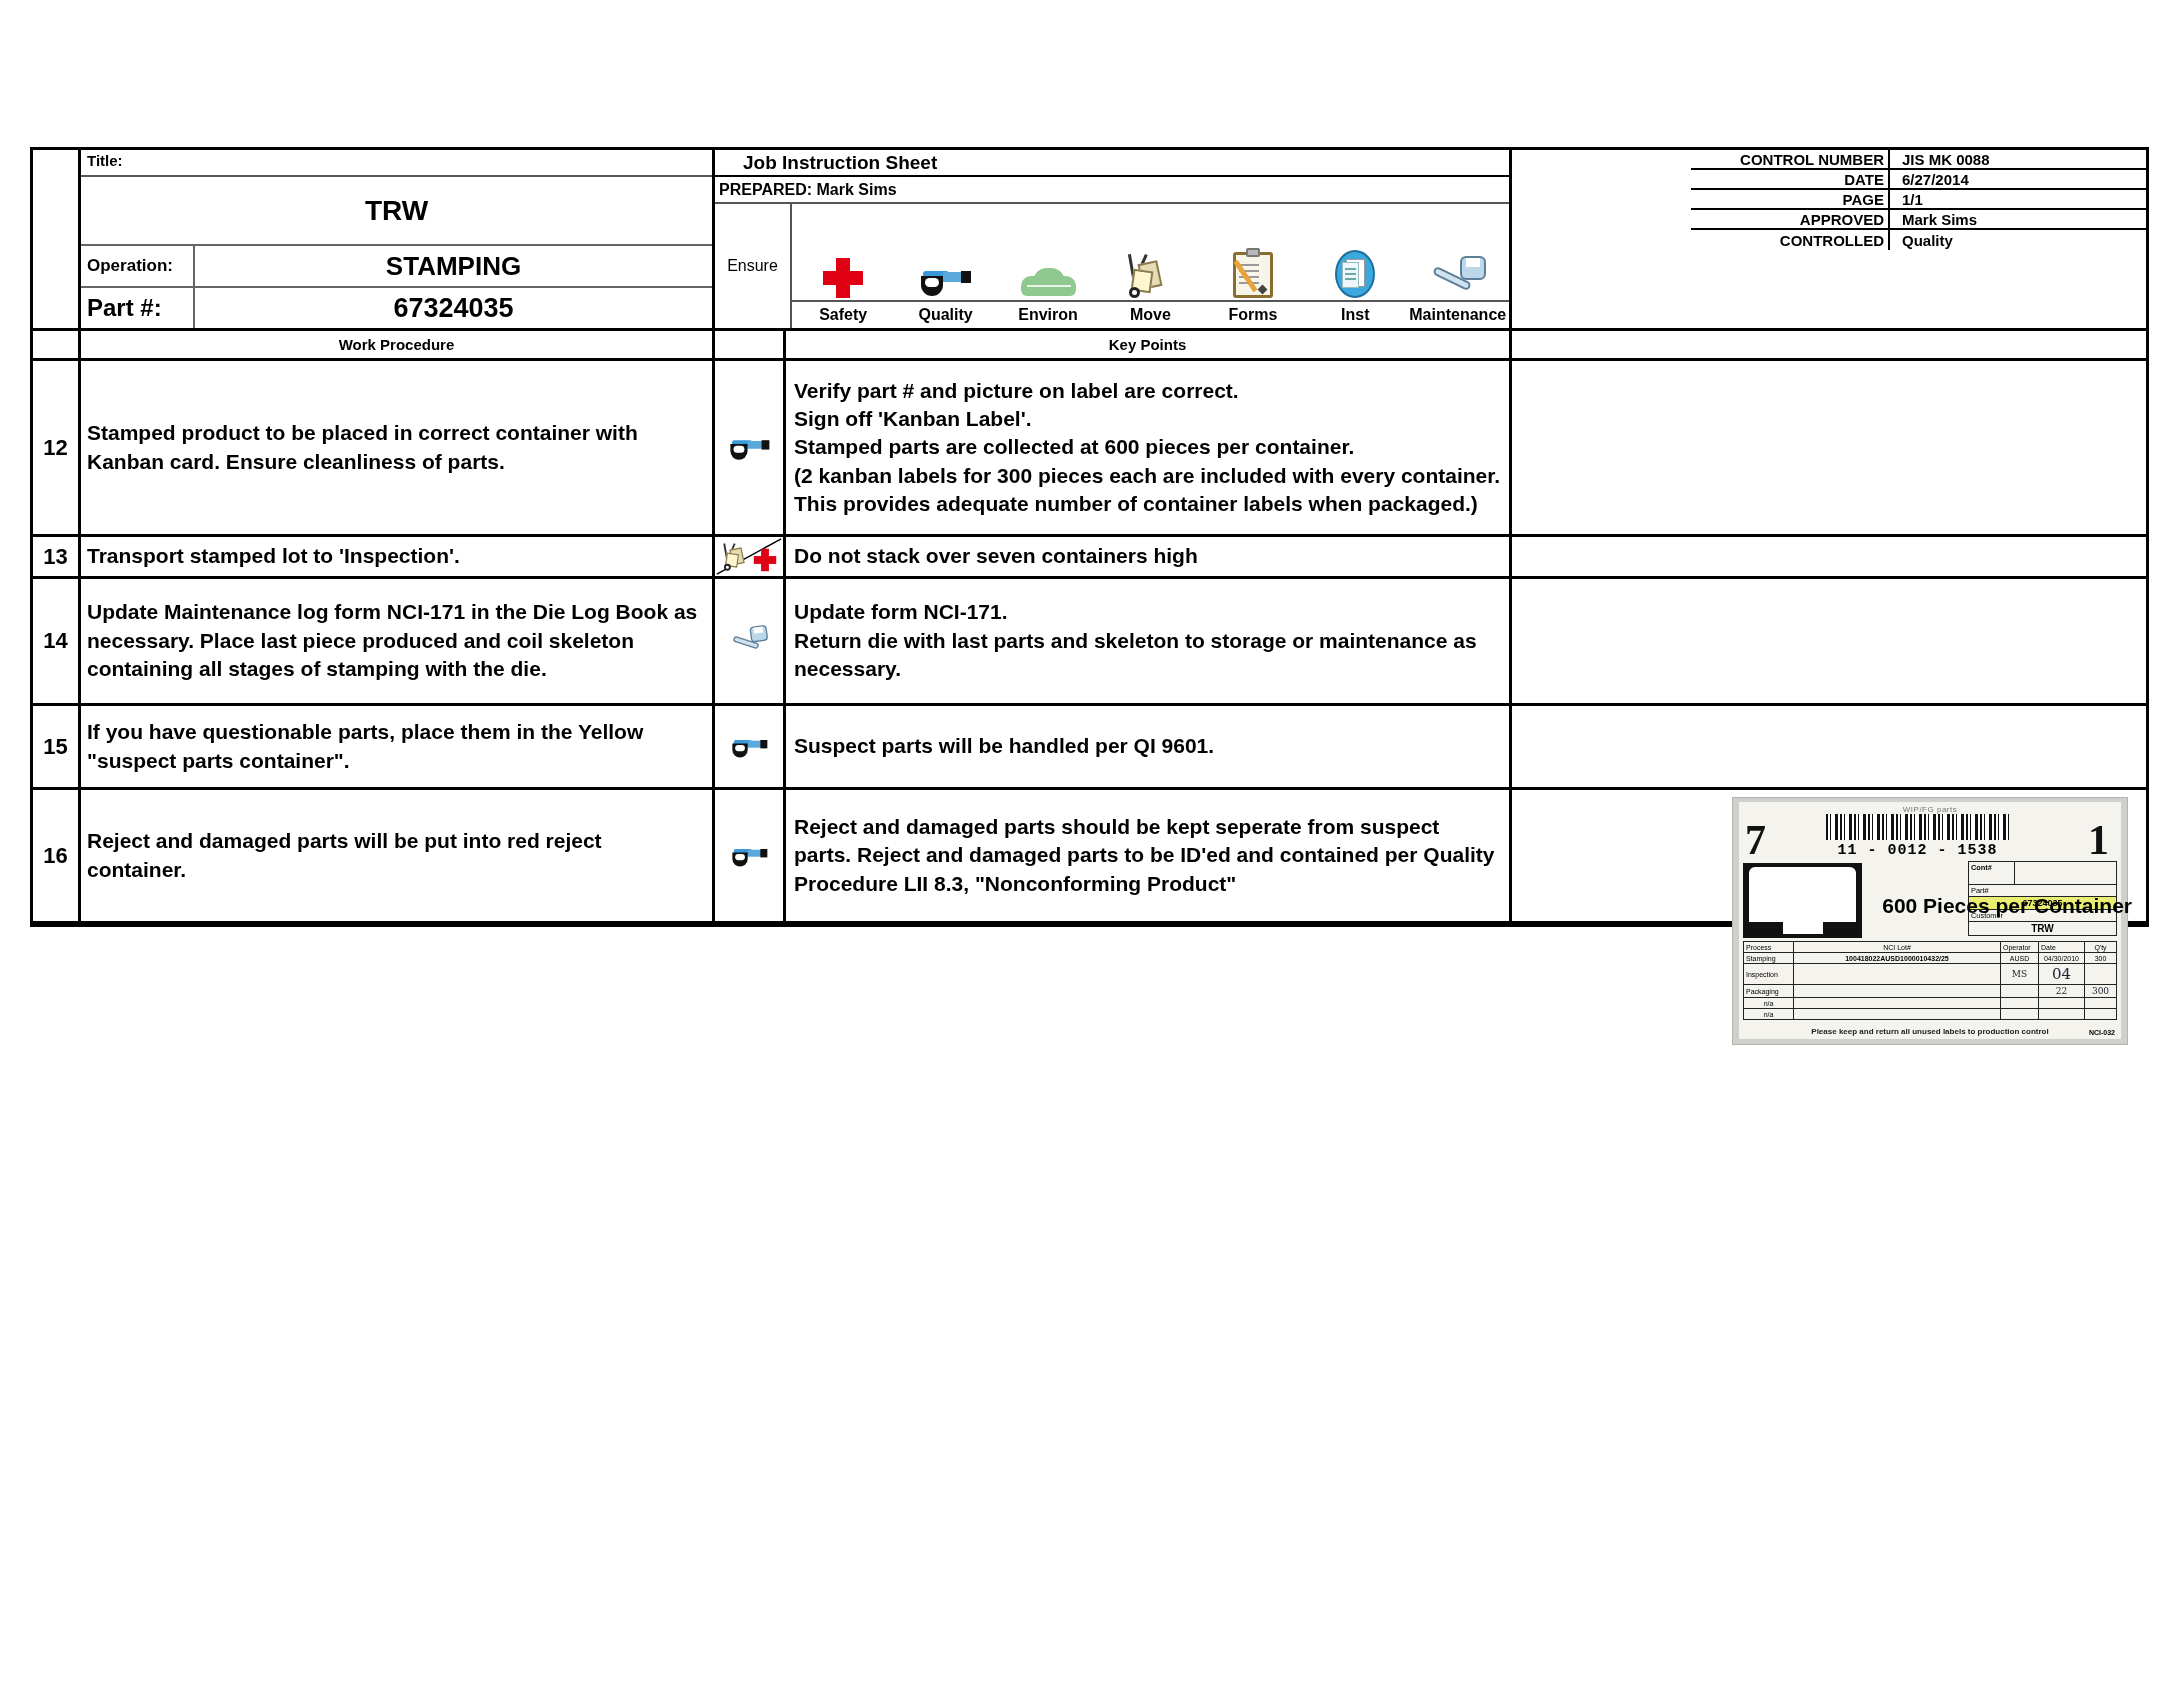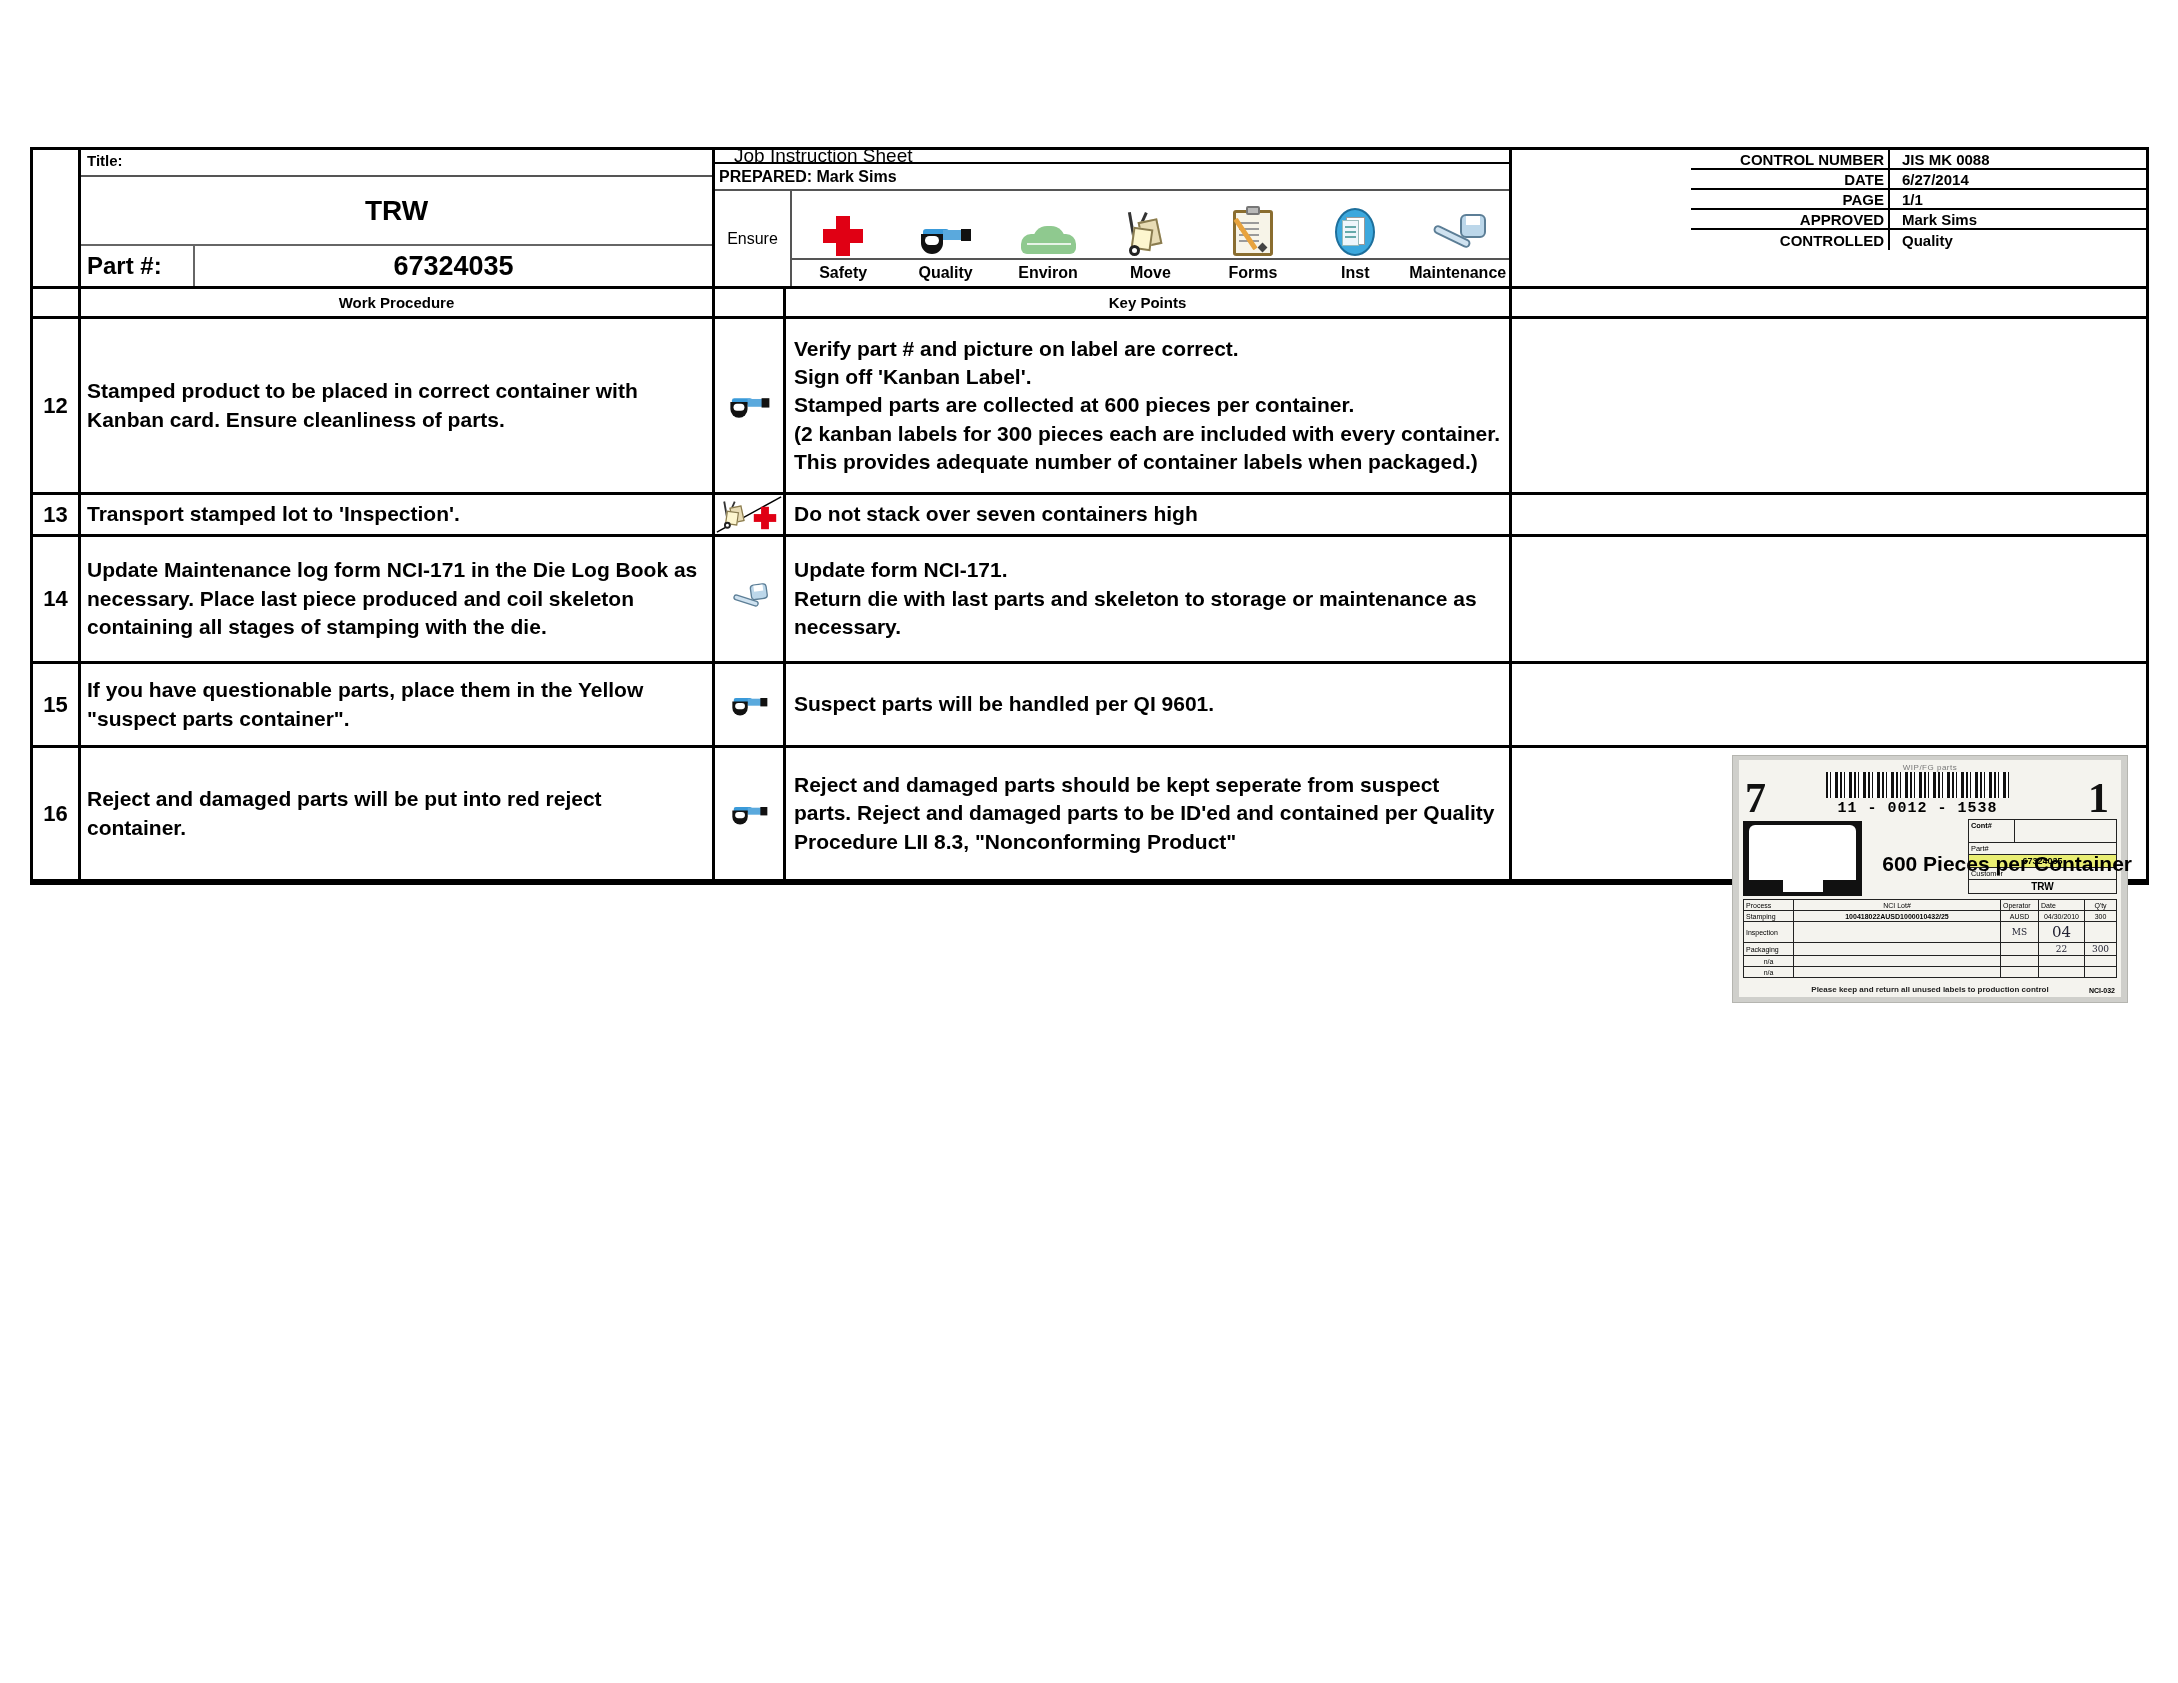--- a/index.html
+++ b/index.html
@@ -18,21 +18,21 @@
   .tb-right{flex:1;display:flex;}
   .title-lbl{font-size:15px;font-weight:bold;padding:2px 0 2px 6px;border-bottom:2px solid #555;height:27px;}
   .title-val{height:69px;display:flex;align-items:center;justify-content:center;font-size:28px;font-weight:bold;border-bottom:2px solid #666;}
   .oprow{display:flex;height:42px;border-bottom:2px solid #666;}
   .oprow.last{border-bottom:none;height:40px;}
   .op-lbl{width:114px;border-right:2px solid #666;display:flex;align-items:center;padding-left:6px;font-size:17px;font-weight:bold;}
   .op-lbl.big{font-size:24px;}
   .op-val{flex:1;display:flex;align-items:center;justify-content:center;font-size:26px;font-weight:bold;}
   .op-val.big{font-size:27px;}
 
-  .jis-title{height:14px;display:flex;align-items:center;justify-content:flex-start;padding-left:19px;font-size:19px;font-weight:normal;border-bottom:2px solid #000;}
+  .jis-title{height:27px;display:flex;align-items:center;justify-content:flex-start;padding-left:28px;font-size:19px;font-weight:bold;border-bottom:2px solid #000;}
   .prepared{height:27px;display:flex;align-items:center;padding-left:4px;font-size:16px;font-weight:bold;border-bottom:2px solid #555;}
   .symbox{flex:1;display:flex;}
   .sym-lbl{width:77px;border-right:2px solid #555;display:flex;align-items:center;justify-content:center;font-size:16px;}
   .sym-grid{flex:1;display:flex;flex-direction:column;}
   .sym-icons{flex:1;display:flex;align-items:flex-end;justify-content:space-around;padding-bottom:2px;border-bottom:2px solid #555;}
   .sym-names{height:26px;display:flex;align-items:center;justify-content:space-around;}
   .sym-cell{width:14.2%;display:flex;align-items:center;justify-content:center;font-size:16px;font-weight:bold;}
   .sym-ic{width:14.2%;display:flex;align-items:flex-end;justify-content:center;height:51px;}
 
   
@@ -143,20 +143,24 @@
 <div class="page">
   <div class="sheet">
 
     <div class="topband">
 
       <div class="tb-num"></div>
 
       <div class="tb-title">
         <div class="title-lbl">Title:</div>
         <div class="title-val">TRW</div>
+        <div class="oprow">
+          <div class="op-lbl">Operation:</div>
+          <div class="op-val">STAMPING</div>
+        </div>
         <div class="oprow last">
           <div class="op-lbl big">Part #:</div>
           <div class="op-val big">67324035</div>
         </div>
       </div>
 
       <div class="tb-mid">
         <div class="jis-title">Job Instruction Sheet</div>
         <div class="prepared">PREPARED:  Mark Sims</div>
         <div class="symbox">

